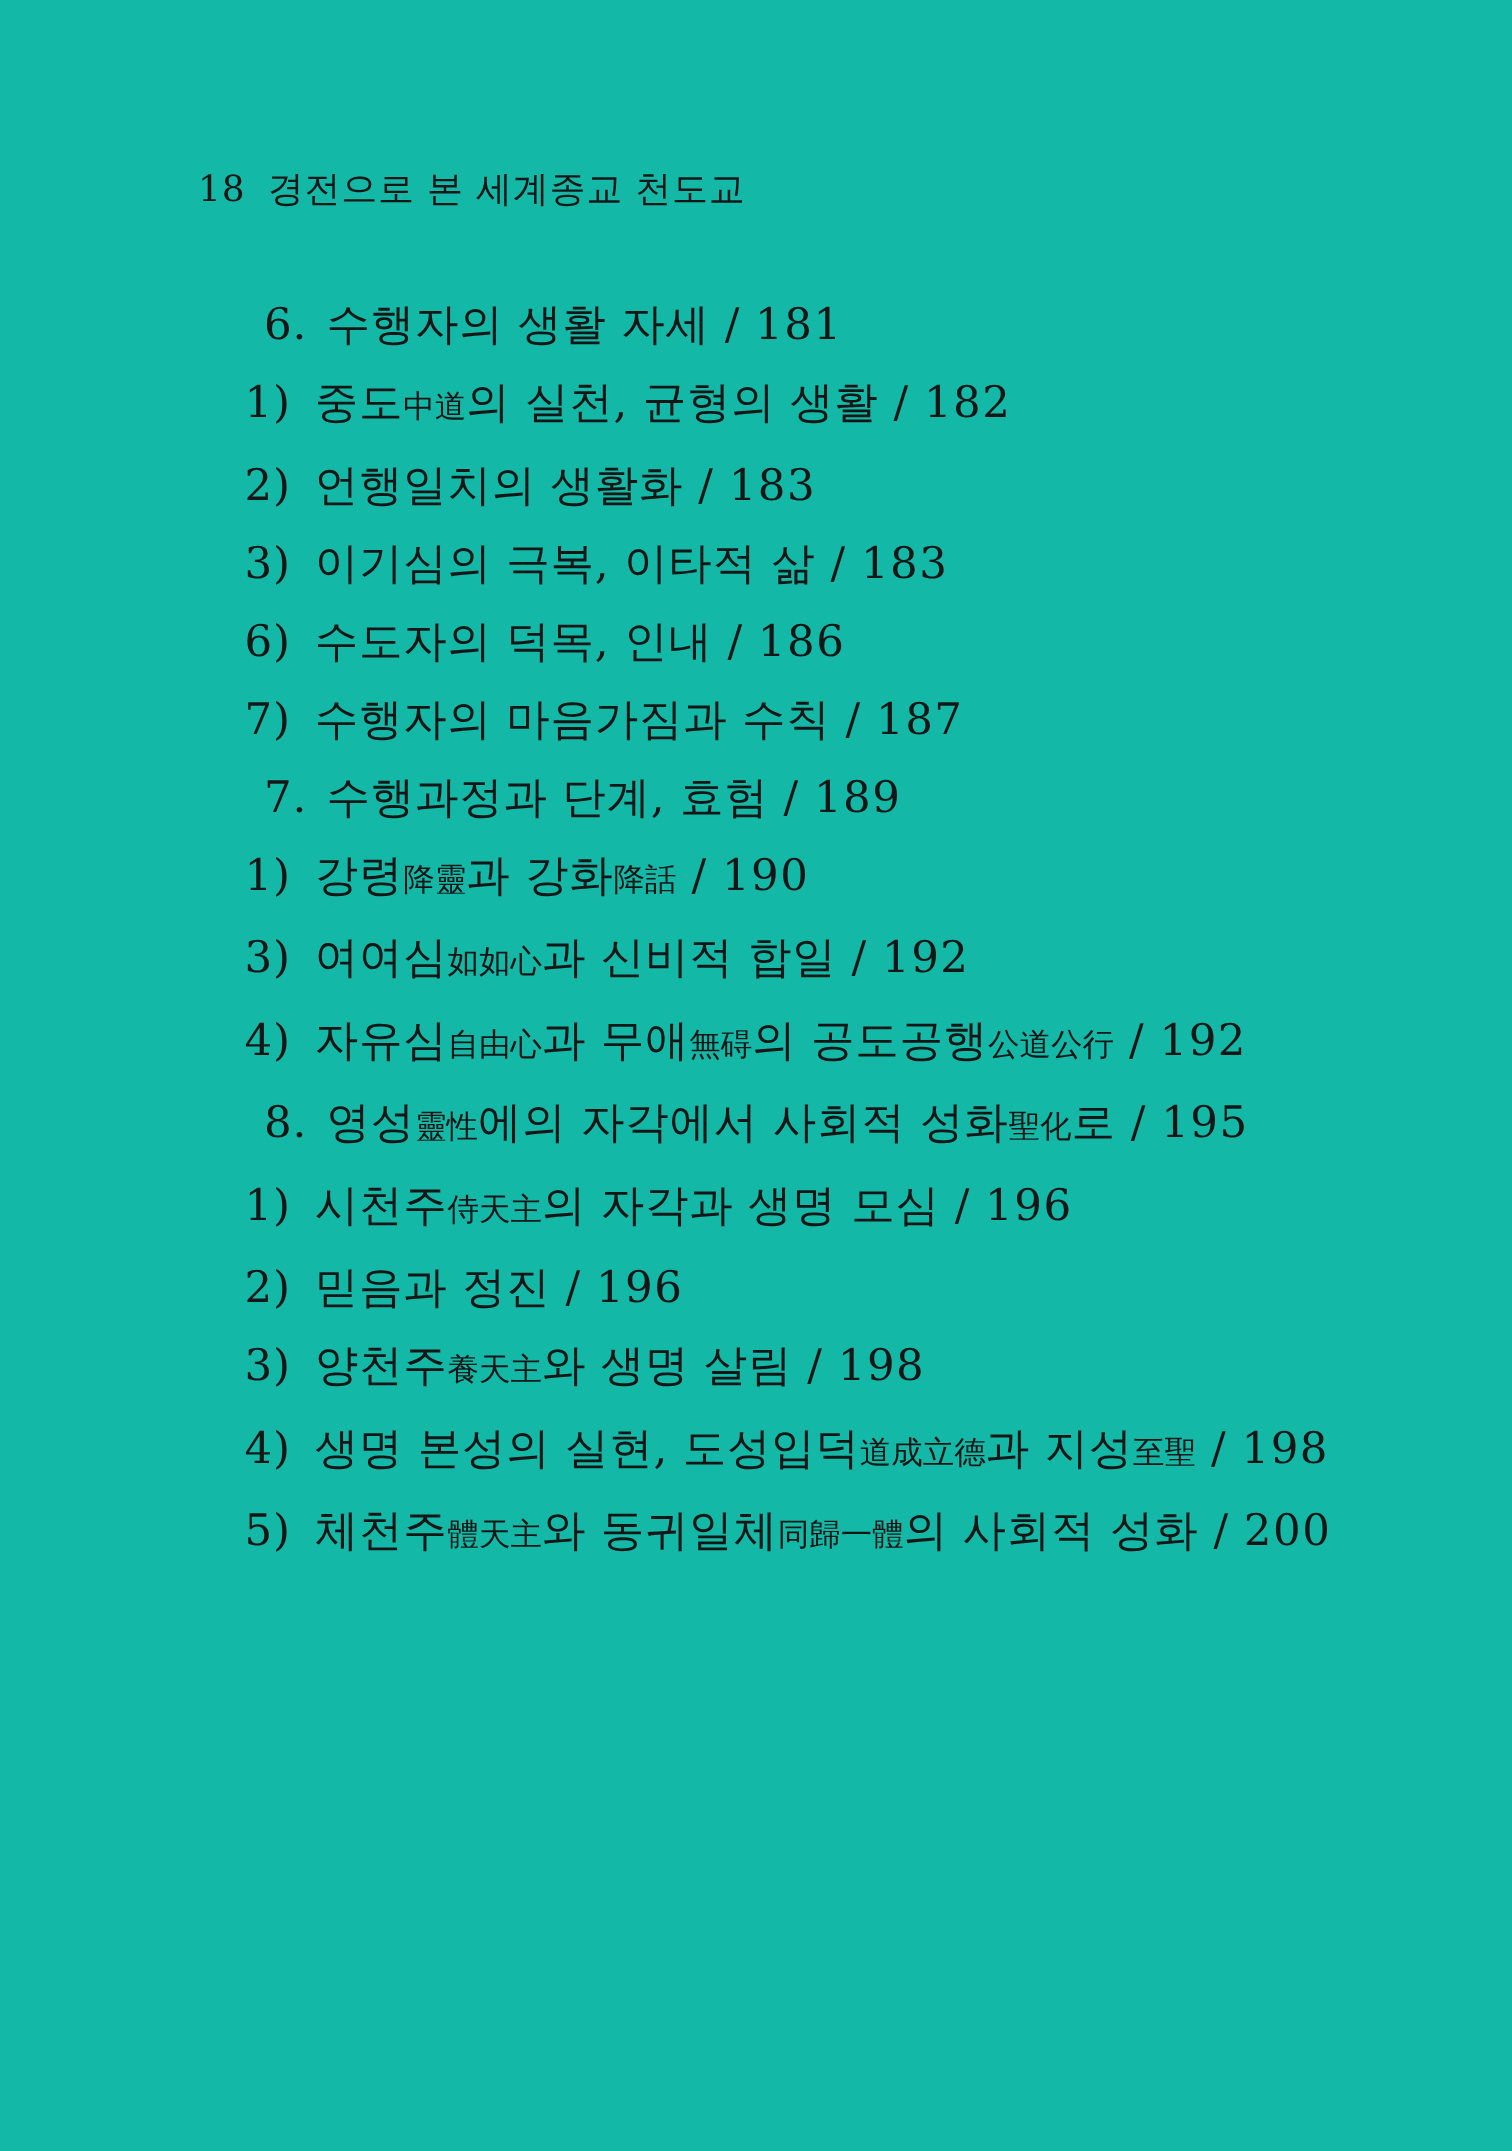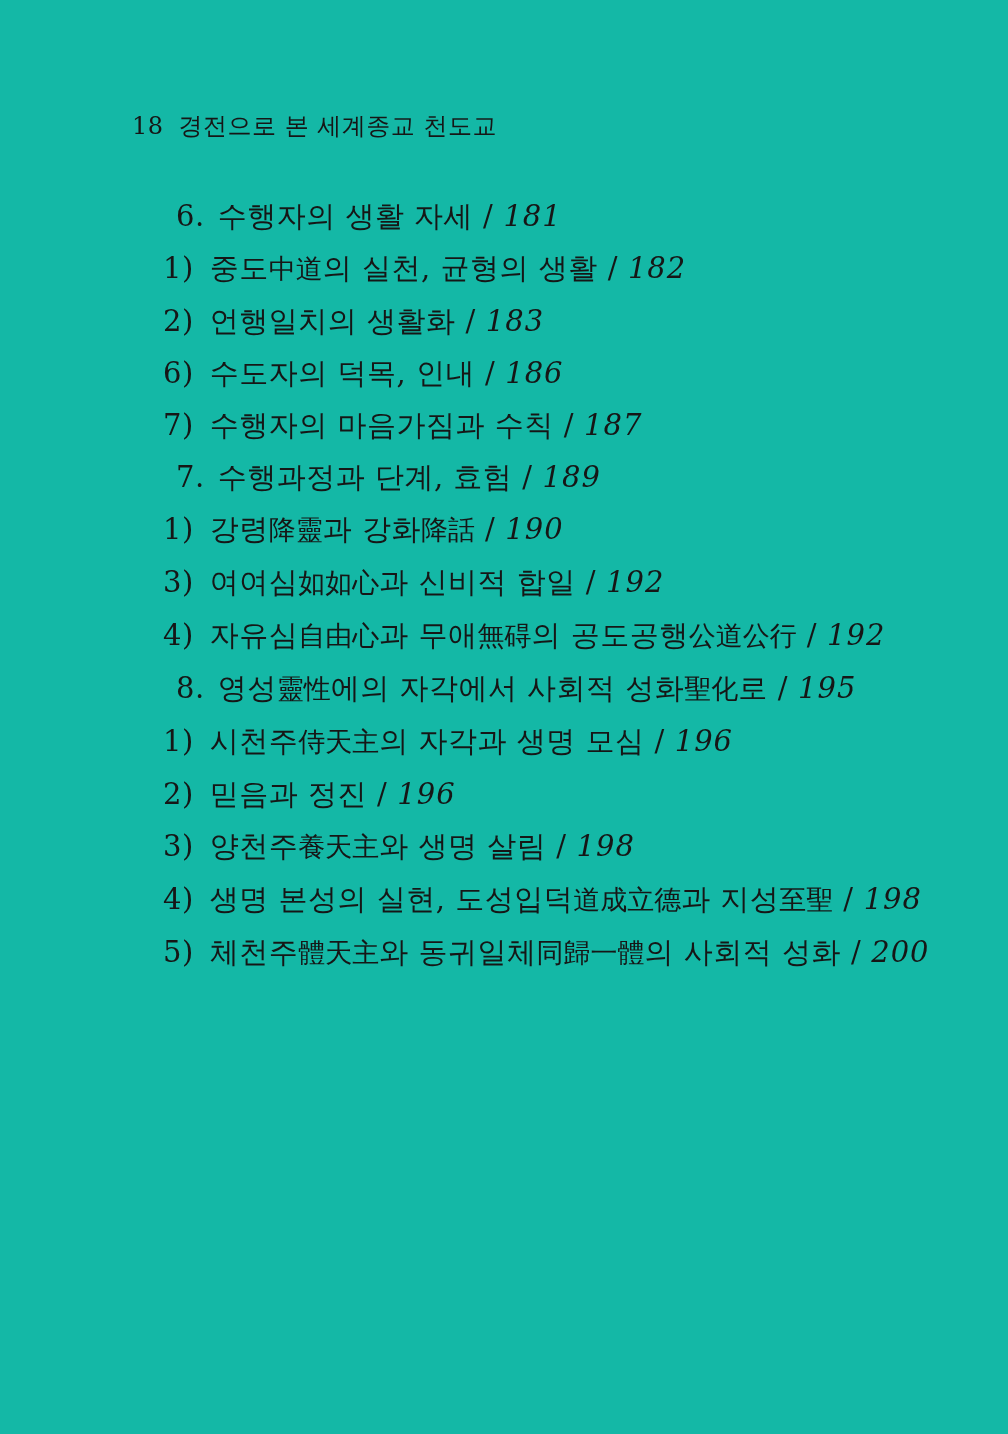--- a/index.html
+++ b/index.html
@@ -35,37 +35,38 @@
     font-size: 29px;
     line-height: 30px;
     margin-bottom: 22px;
     white-space: nowrap;
     letter-spacing: 0.5px;
   }
   .toc-line.section-line { padding-left: 13px; }
   .toc-line.section-gap { margin-top: 6px; }
   .num-label { display: inline-block; margin-right: 16px; }
   .section-line .num-label { margin-right: 13px; }
-  .hanja { font-size: 27px; letter-spacing: 0; }
+  .hanja { font-size: 21px; letter-spacing: 0; }
   .sep { margin: 0 10px; }
-  .page-ref { letter-spacing: 1px; font-style: italic; }
+  .page-ref { letter-spacing: 1px; }
 </style>
 </head>
 <body>
 
 <div class="page">
 
   <div class="page-header">
     <span class="page-num">18</span><span class="book-title">경전으로 본 세계종교 천도교</span>
   </div>
 
   <div class="toc" id="toc">
       <div class="toc-line section-line"><span class="num-label">6.</span><span class="korean">수행자의 생활 자세</span><span class="sep">/</span><span class="page-ref">181</span></div>
       <div class="toc-line item-line"><span class="num-label">1)</span><span class="korean">중도</span><span class="hanja">中道</span><span class="korean">의 실천, 균형의 생활</span><span class="sep">/</span><span class="page-ref">182</span></div>
       <div class="toc-line item-line"><span class="num-label">2)</span><span class="korean">언행일치의 생활화</span><span class="sep">/</span><span class="page-ref">183</span></div>
+      <div class="toc-line item-line"><span class="num-label">3)</span><span class="korean">이기심의 극복, 이타적 삶</span><span class="sep">/</span><span class="page-ref">183</span></div>
       <div class="toc-line item-line"><span class="num-label">6)</span><span class="korean">수도자의 덕목, 인내</span><span class="sep">/</span><span class="page-ref">186</span></div>
       <div class="toc-line item-line"><span class="num-label">7)</span><span class="korean">수행자의 마음가짐과 수칙</span><span class="sep">/</span><span class="page-ref">187</span></div>
       <div class="toc-line section-line section-gap"><span class="num-label">7.</span><span class="korean">수행과정과 단계, 효험</span><span class="sep">/</span><span class="page-ref">189</span></div>
       <div class="toc-line item-line"><span class="num-label">1)</span><span class="korean">강령</span><span class="hanja">降靈</span><span class="korean">과 강화</span><span class="hanja">降話</span><span class="sep">/</span><span class="page-ref">190</span></div>
       <div class="toc-line item-line"><span class="num-label">3)</span><span class="korean">여여심</span><span class="hanja">如如心</span><span class="korean">과 신비적 합일</span><span class="sep">/</span><span class="page-ref">192</span></div>
       <div class="toc-line item-line"><span class="num-label">4)</span><span class="korean">자유심</span><span class="hanja">自由心</span><span class="korean">과 무애</span><span class="hanja">無碍</span><span class="korean">의 공도공행</span><span class="hanja">公道公行</span><span class="sep">/</span><span class="page-ref">192</span></div>
       <div class="toc-line section-line section-gap"><span class="num-label">8.</span><span class="korean">영성</span><span class="hanja">靈性</span><span class="korean">에의 자각에서 사회적 성화</span><span class="hanja">聖化</span><span class="korean">로</span><span class="sep">/</span><span class="page-ref">195</span></div>
       <div class="toc-line item-line"><span class="num-label">1)</span><span class="korean">시천주</span><span class="hanja">侍天主</span><span class="korean">의 자각과 생명 모심</span><span class="sep">/</span><span class="page-ref">196</span></div>
       <div class="toc-line item-line"><span class="num-label">2)</span><span class="korean">믿음과 정진</span><span class="sep">/</span><span class="page-ref">196</span></div>
       <div class="toc-line item-line"><span class="num-label">3)</span><span class="korean">양천주</span><span class="hanja">養天主</span><span class="korean">와 생명 살림</span><span class="sep">/</span><span class="page-ref">198</span></div>

